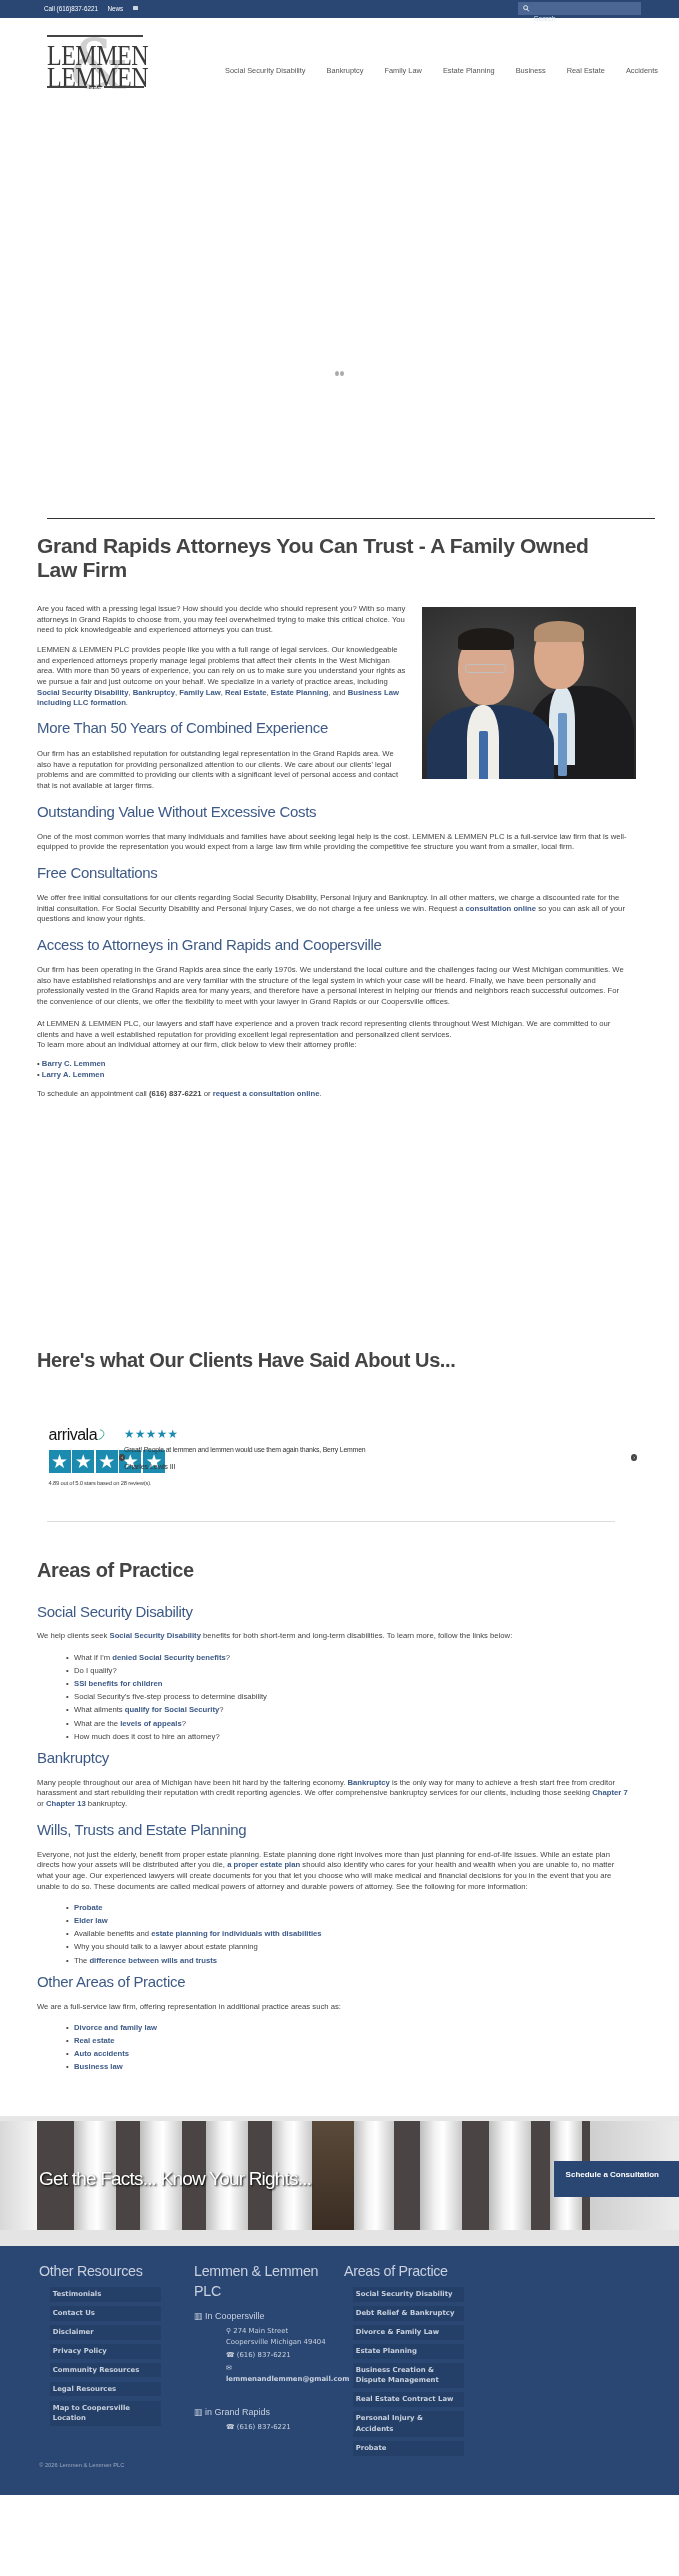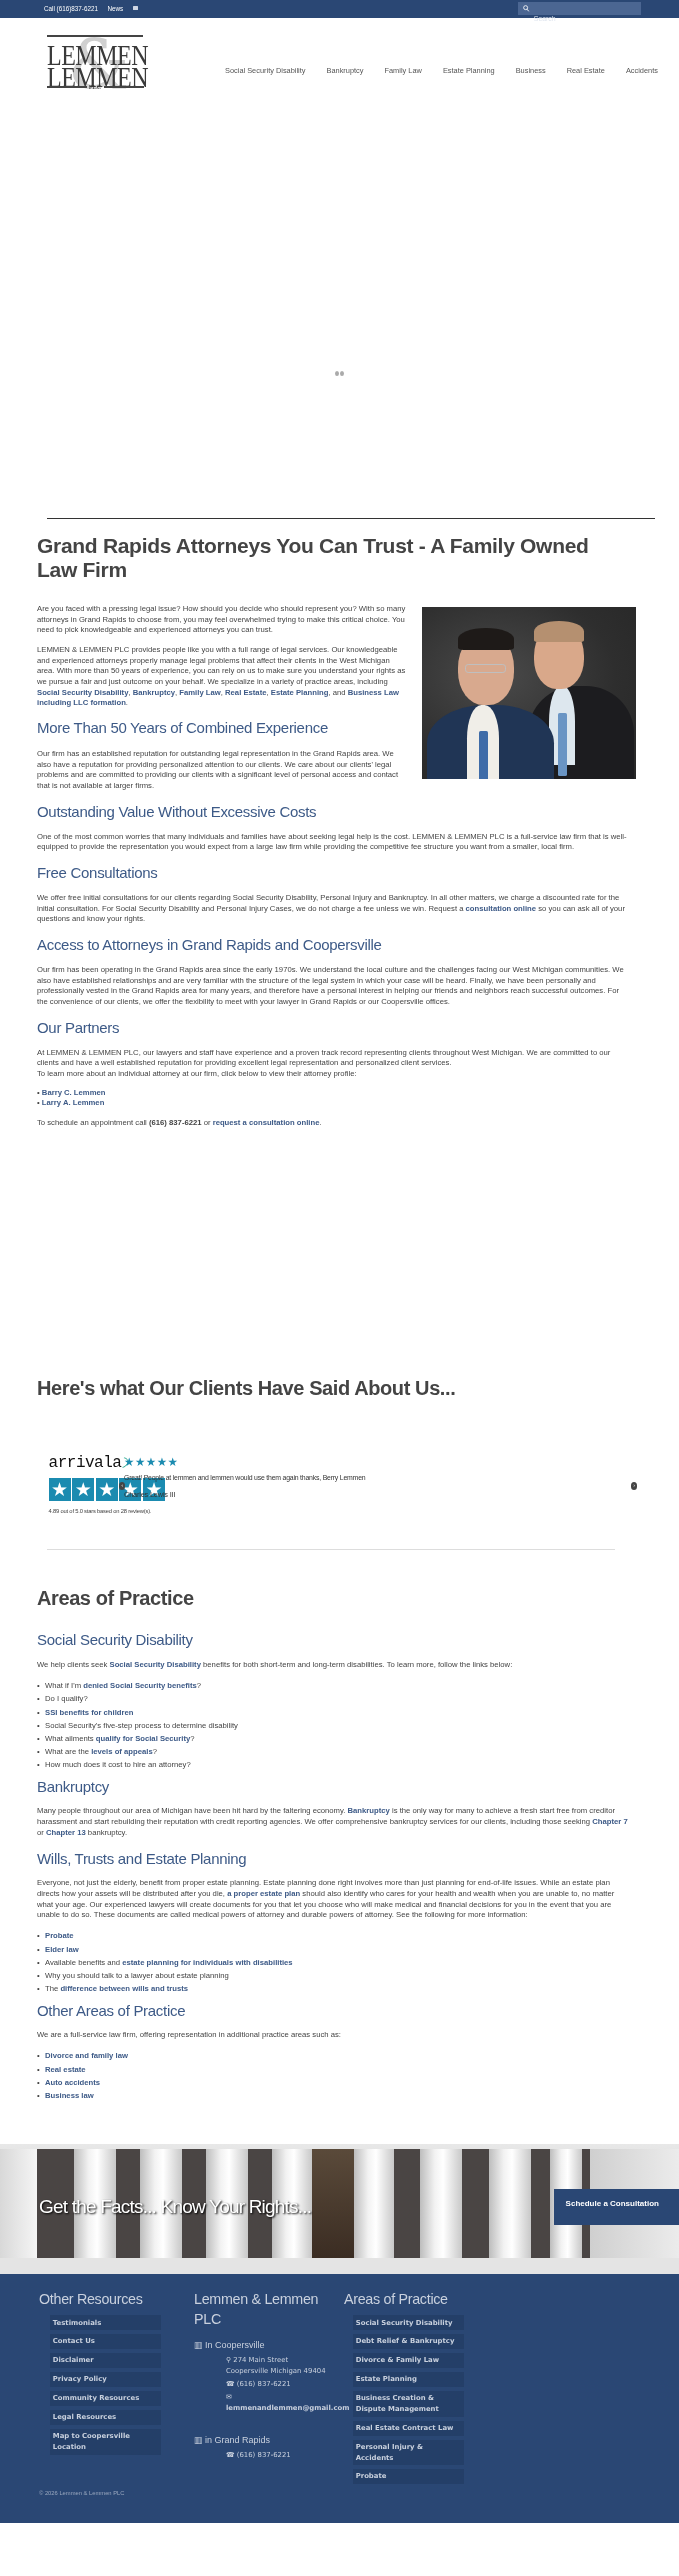--- a/index.html
+++ b/index.html
@@ -39,29 +39,29 @@
 
   .intro { position: relative; margin-top: 22px; }
   .intro .text { width: 370px; }
   .intro .photo { position: absolute; left: 385px; top: 3.2px; width: 214px; height: 172px; background: radial-gradient(ellipse at 35% 40%, #4a4a4a 0%, #2e2e2e 60%, #262626 100%); overflow: hidden; }
   .face { position: absolute; border-radius: 50% 50% 45% 45%; }
   .suit { position: absolute; border-radius: 45% 45% 0 0; }
 
   .section { margin-top: 11.6px; }
   .section h2.sub { margin-bottom: 11.6px; }
   ul.bullets { list-style: none; margin-top: 8.5px; }
-  ul.bullets li { font-family: "Liberation Sans", sans-serif; font-size: 7.7px; line-height: 13.2px; position: relative; padding-left: 8px; color: #444; }
+  ul.bullets li { font-family: "Liberation Sans", sans-serif; font-size: 7.7px; line-height: 13.2px; position: relative; padding-left: 8px; color: #444; margin-left: 29px; }
   ul.bullets li::before { content: "•"; position: absolute; left: 0; color: #444; }
   ul.plain { list-style: none; margin-top: 8.5px; }
   ul.plain li { font-family: "Liberation Sans", sans-serif; font-size: 7.7px; line-height: 10.6px; }
 
   
   .testi-title { margin-top: 249px; }
   .testi { position: relative; height: 106px; margin-top: 37px; }
-  .arrivala { position: absolute; left: 11.6px; top: 17px; font-family: Liberation Mono, monospace; font-size: 16px; color: #111; letter-spacing: -0.5px; }
+  .arrivala { position: absolute; left: 11.6px; top: 17px; font-family: Liberation Sans, sans-serif; font-size: 16px; color: #111; letter-spacing: -0.5px; }
   .arrivala .wifi { display: inline-block; width: 8.5px; height: 10.6px; border: 1.6px solid #2ba88f; border-left-color: transparent; border-bottom-color: transparent; border-radius: 50%; transform: rotate(45deg); margin-left: -2.1px; }
   .bigstars { position: absolute; left: 11.6px; top: 41px; display: flex; gap: 1.6px; }
   .bigstar { width: 22px; height: 23px; background: #1b8bb0; color: #fff; font-size: 19px; line-height: 23px; text-align: center; }
   .rating-text { position: absolute; left: 11.6px; top: 71px; font-family: "Liberation Sans", sans-serif; font-size: 5.8px; color: #444; letter-spacing: -0.2px; }
   .arrow { position: absolute; top: 45px; width: 6.3px; height: 7.4px; border-radius: 50%; background: #444; color: #fff; font-size: 4.8px; text-align: center; line-height: 7.4px; cursor: pointer; }
   .smallstars { position: absolute; left: 87px; top: 18px; color: #1b8bb0; font-size: 11.6px; letter-spacing: 0.5px; }
   .quote { position: absolute; left: 87px; top: 37px; font-family: "Liberation Sans", sans-serif; font-size: 6.9px; color: #333; letter-spacing: -0.2px; }
   .author { position: absolute; left: 87px; top: 53px; font-family: "Liberation Sans", sans-serif; font-size: 7.4px; color: #333; letter-spacing: -0.2px; }
   .testi-rule { border-top: 0.5px solid #ddd; margin-top: 6.3px; margin-left: 9.5px; width: 568px; }
 
@@ -170,21 +170,20 @@
     <h2 class="sub">Free Consultations</h2>
     <p class="body"><span>We offer free initial consultations for our clients regarding Social Security Disability, Personal Injury and Bankruptcy.  In all other matters, we charge a discounted rate for the initial consultation.   For Social Security Disability and Personal Injury Cases, we do not charge a fee unless we win. Request a </span><a>consultation online</a><span> so you can ask all of your questions and know your rights.</span></p>
   </div>
 
   <div class="section">
     <h2 class="sub">Access to Attorneys in Grand Rapids and Coopersville</h2>
     <p class="body">Our firm has been operating in the Grand Rapids area since the early 1970s. We understand the local culture and the challenges facing our West Michigan communities. We also have established relationships and are very familiar with the structure of the legal system in which your case will be heard. Finally, we have been personally and professionally vested in the Grand Rapids area for many years, and therefore have a personal interest in helping our friends and neighbors reach successful outcomes. For the convenience of our clients, we offer the flexibility to meet with your lawyer in Grand Rapids or our Coopersville offices.</p>
   </div>
 
   <div class="section">
-    <h2 class="sub">Our Partners</h2>
     <p class="body">At LEMMEN &amp; LEMMEN PLC, our lawyers and staff have experience and a proven track record representing clients throughout West Michigan. We are committed to our clients and have a well established reputation for providing excellent legal representation and personalized client services.</p>
     <p class="body">To learn more about an individual attorney at our firm, click below to view their attorney profile:</p>
     <ul class="plain">
       <li>• <a>Barry C. Lemmen</a></li>
       <li>• <a>Larry A. Lemmen</a></li>
     </ul>
     <p class="body" style="margin-top:8.5px"><span>To schedule an appointment call </span><b>(616) 837-6221</b><span> or </span><a>request a consultation online</a><span>.</span></p>
   </div>
 
   <h2 class="big testi-title">Here's what Our Clients Have Said About Us...</h2>

